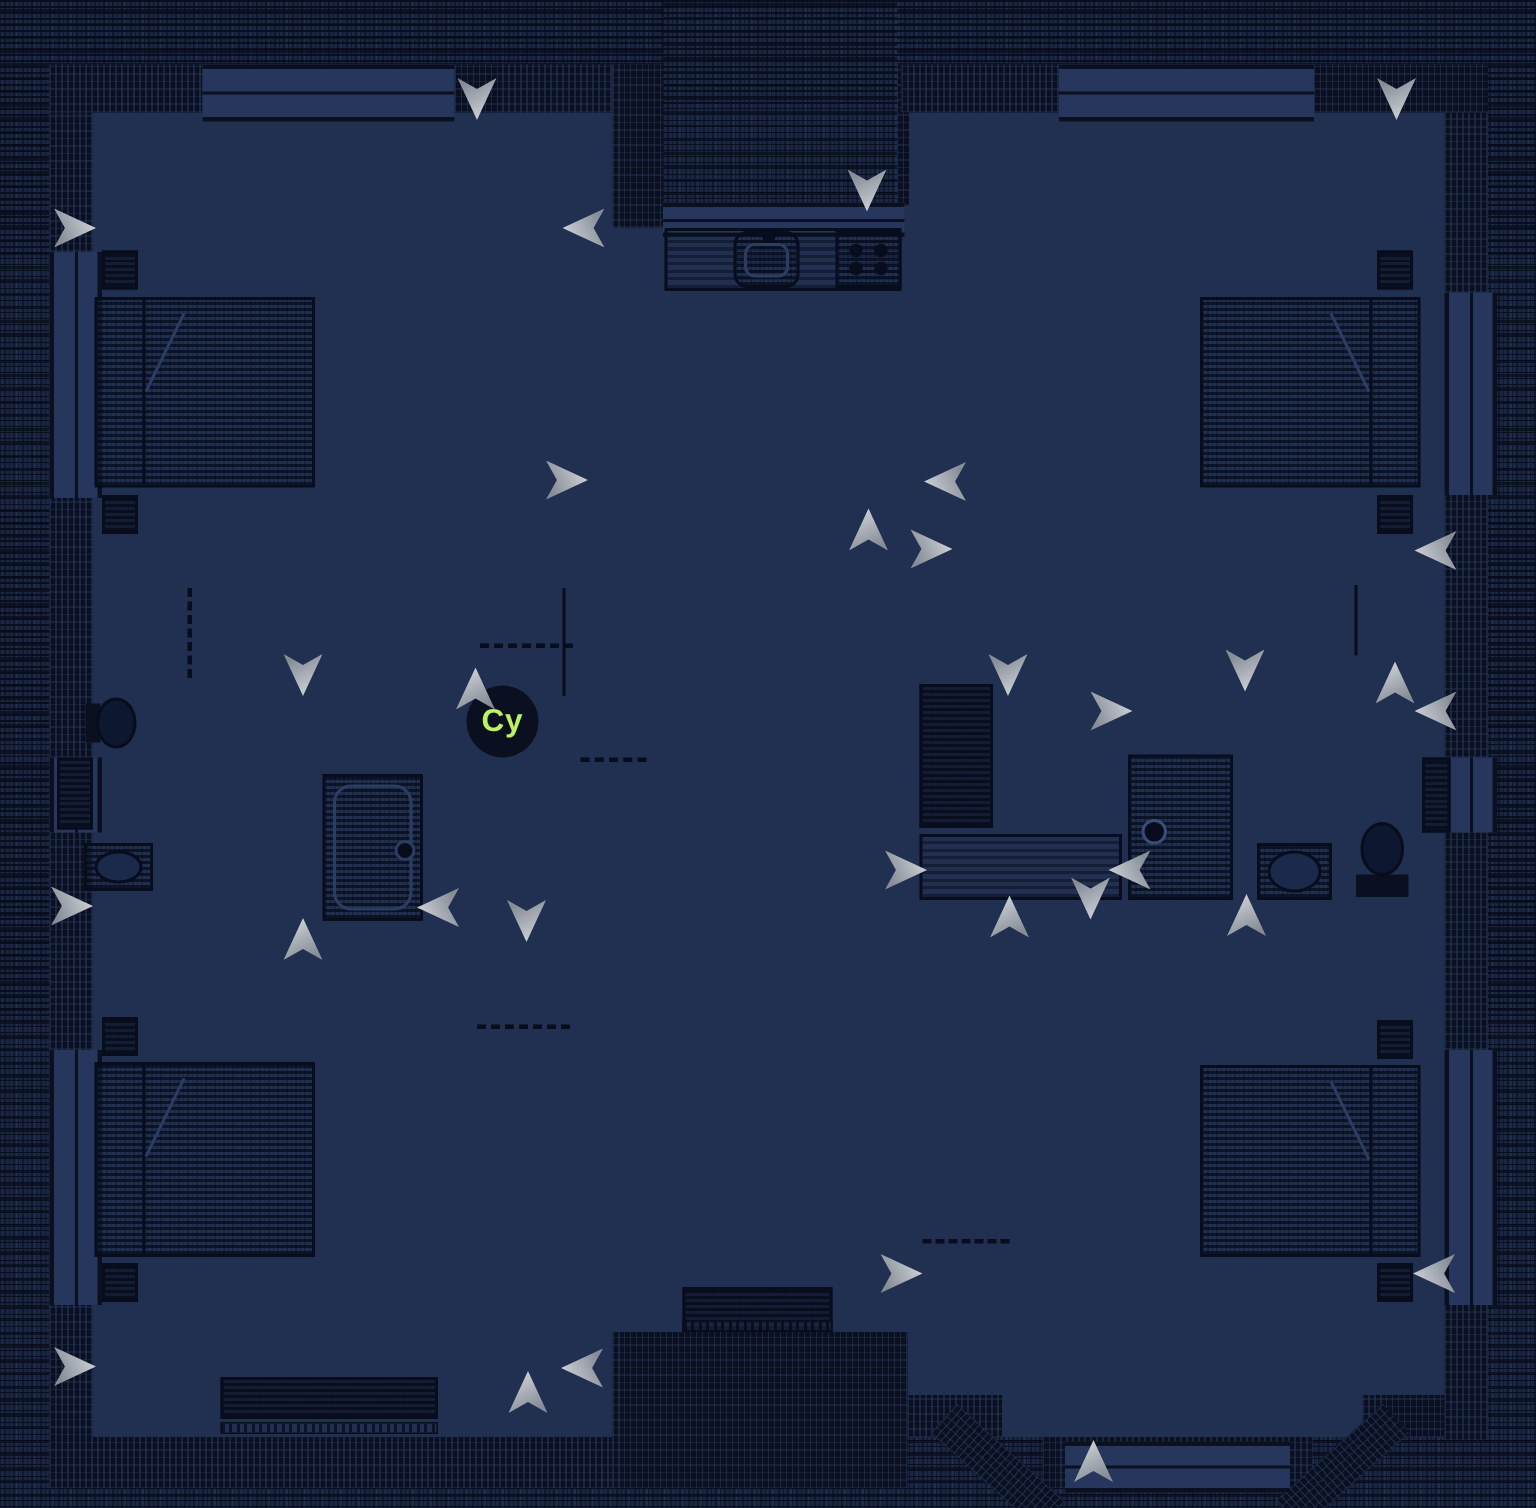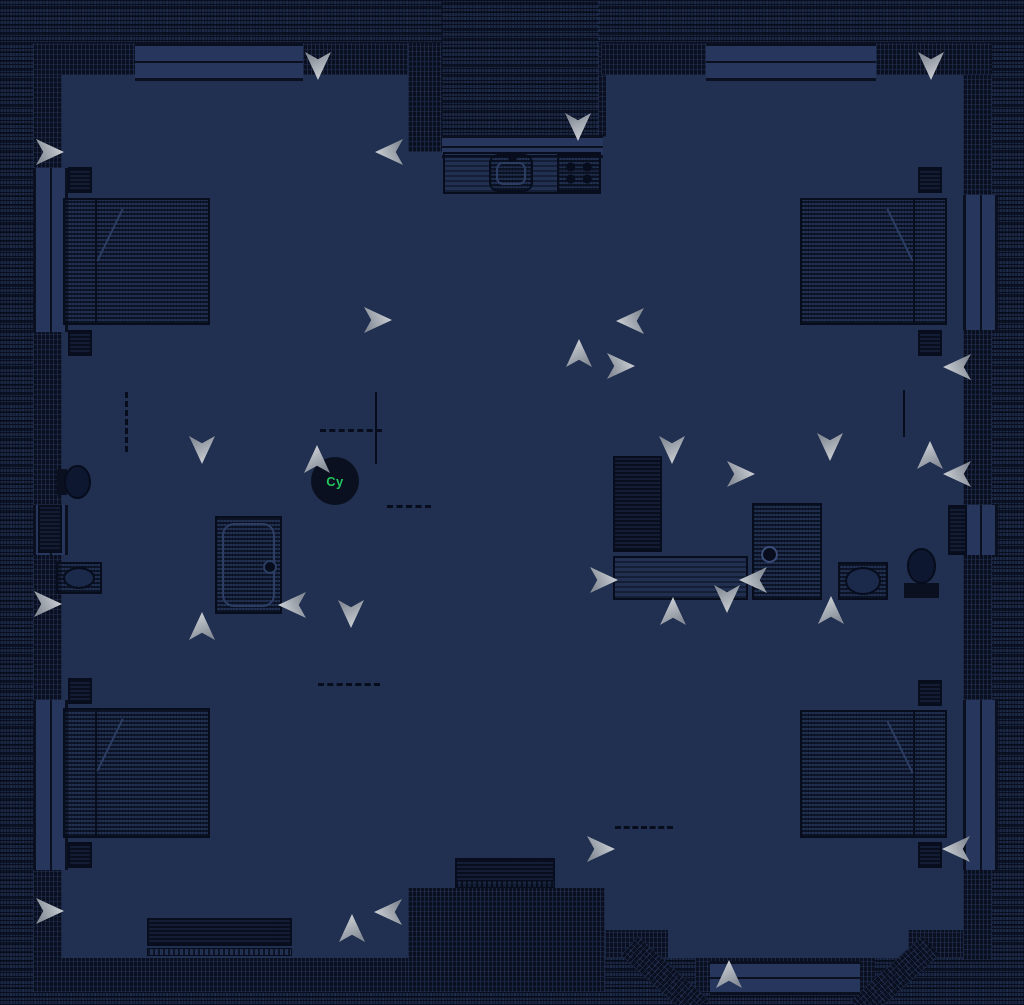--- a/index.html
+++ b/index.html
@@ -60,21 +60,21 @@
       radial-gradient(circle at 27% 30%, #070d1c 4px, transparent 5px),
       radial-gradient(circle at 73% 30%, #070d1c 4px, transparent 5px),
       radial-gradient(circle at 27% 70%, #070d1c 4px, transparent 5px),
       radial-gradient(circle at 73% 70%, #070d1c 4px, transparent 5px);}
   .f-shower::before{content:"";position:absolute;left:7px;top:44%;width:13px;height:13px;border-radius:50%;border:2px solid #3a4c77;background:#070d1c;}
   .dash-h{position:absolute;z-index:6;height:0;border-top:3px dashed #070d1c;}
   .dash-v{position:absolute;z-index:6;width:0;border-left:3px dashed #070d1c;}
   .line-v{position:absolute;z-index:6;width:2px;background:#070d1c;}
   .badge{position:absolute;z-index:7;border-radius:50%;background:#0a101f;
     display:flex;align-items:center;justify-content:center;
-    color:#22c55e;font-weight:bold;font-size:13px;letter-spacing:.5px;}
+    color:#bef264;font-weight:bold;font-size:21px;letter-spacing:.5px;}
   .arrow{position:absolute;z-index:8;width:26px;height:28px;
     background:linear-gradient(155deg,#c6cad0 20%,#868d97 85%);
     clip-path:polygon(50% 0,100% 100%,50% 74%,0 100%);}
 </style>
 </head>
 <body>
 
 <div id="plan">
   <div class="badge" id="badge" style="left: 311px; top: 457px; width: 48px; height: 48px;">Су</div>
 <div class="floor" style="left: 33px; top: 43px; width: 959px; height: 915px;"></div>

